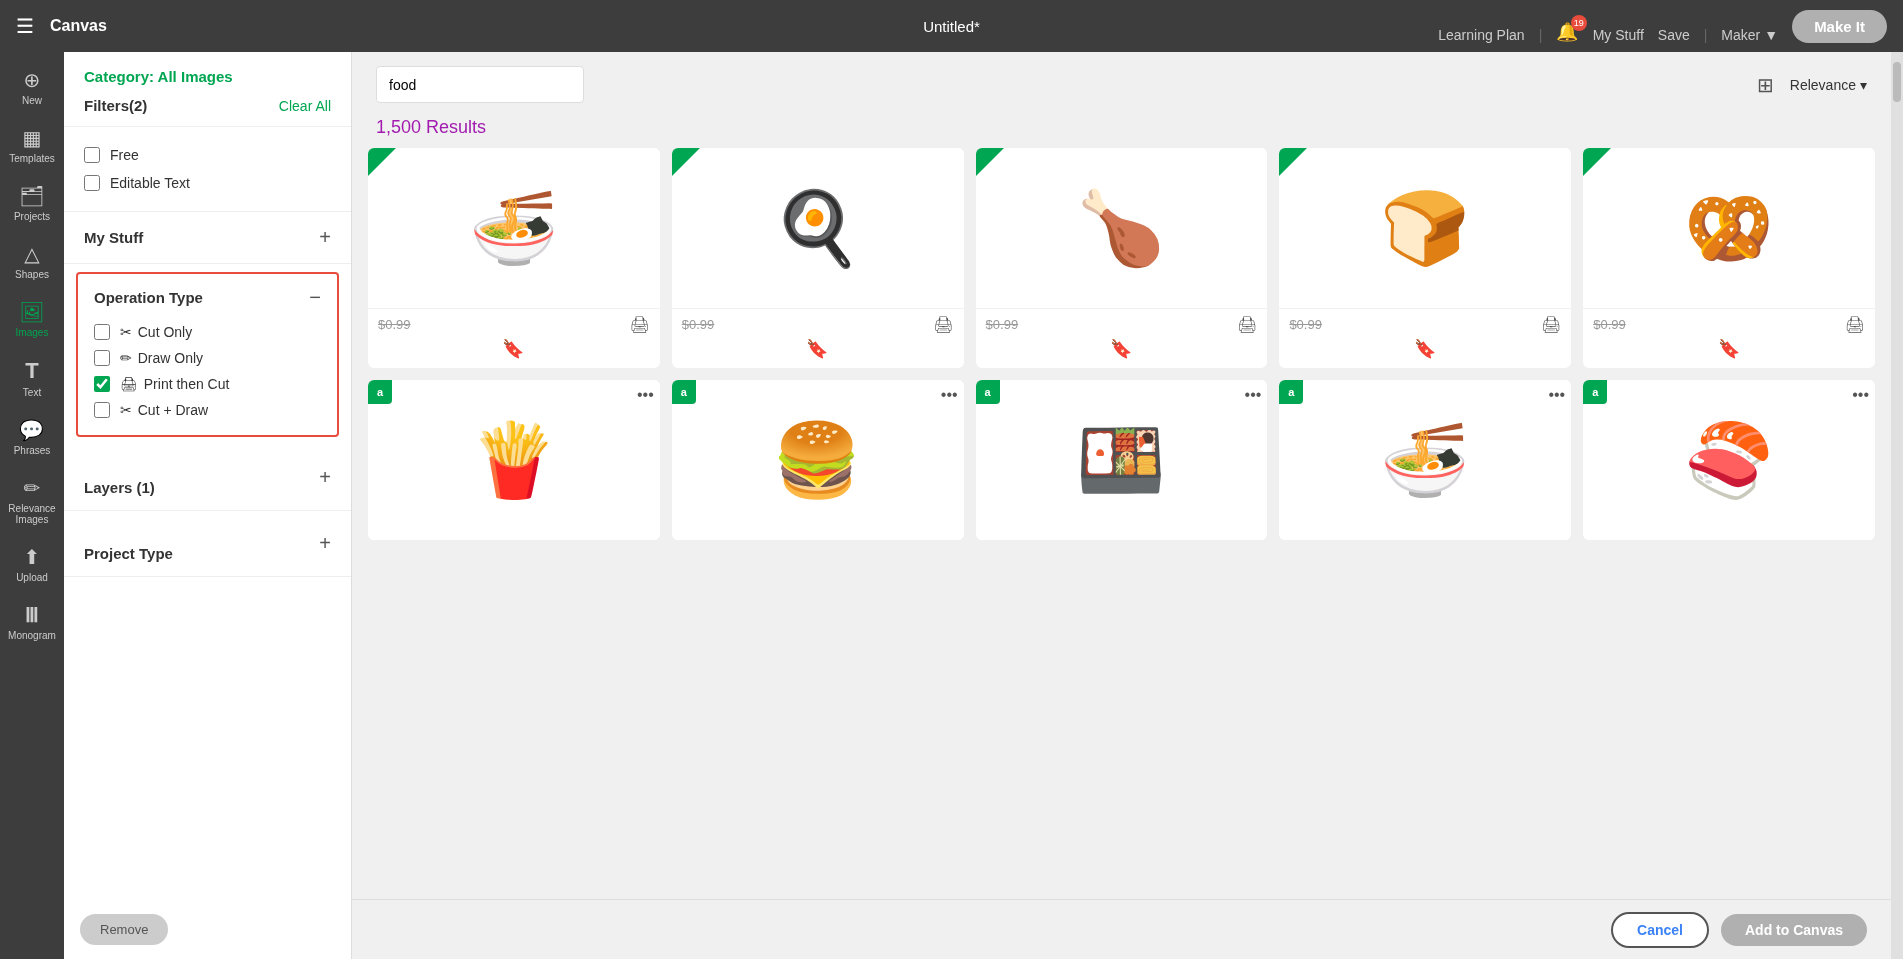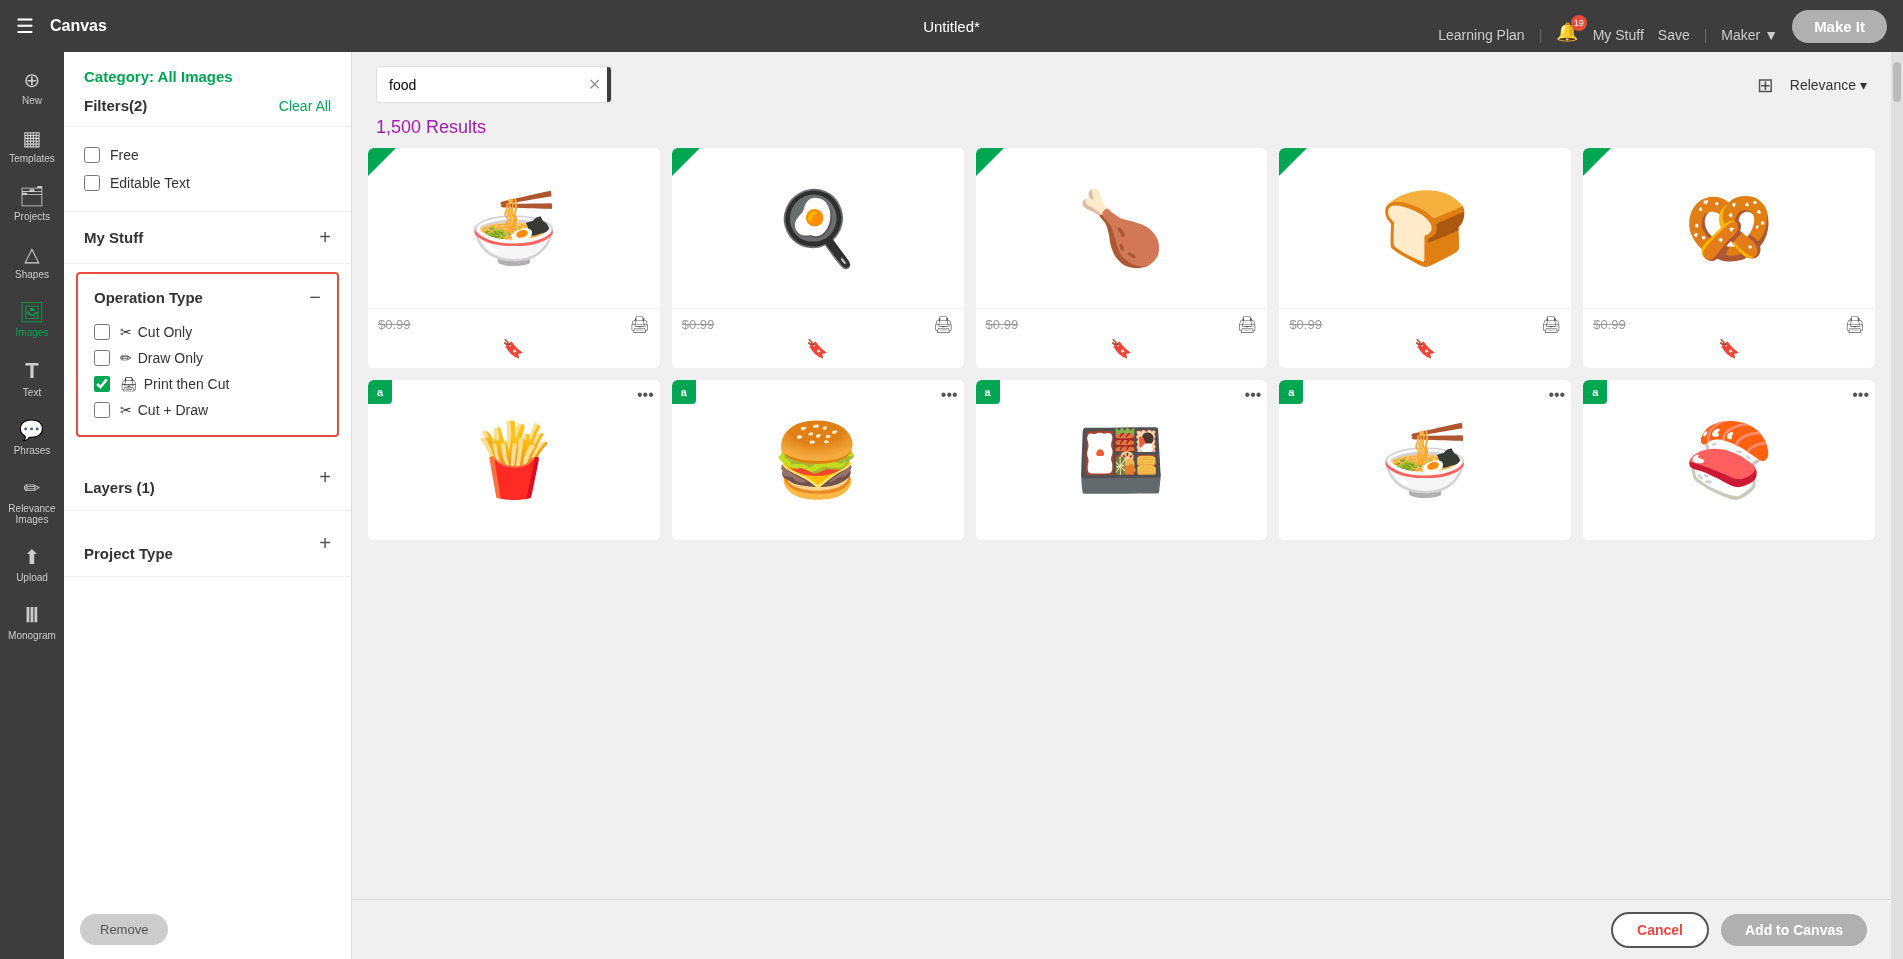--- a/index.html
+++ b/index.html
@@ -60,21 +60,21 @@
     .project-type-section { display: flex; align-items: center; justify-content: space-between; padding: 14px 20px; border-bottom: 1px solid #eee; }
 
     
     .filter-panel::-webkit-scrollbar { width: 4px; }
     .filter-panel::-webkit-scrollbar-thumb { background: #ccc; border-radius: 2px; }
 
     
     .content-area { flex: 1; background: #f0f0f0; display: flex; flex-direction: column; overflow: hidden; }
 
     .content-toolbar { padding: 14px 24px 10px; display: flex; align-items: center; justify-content: space-between; flex-shrink: 0; }
-    .search-box { display: flex; align-items: center; background: white; border: 1px solid #ddd; border-radius: 4px; overflow: hidden; width: 236px; }
+    .search-box { display: flex; align-items: center; background: white; border: 1px solid #ddd; border-radius: 4px; overflow: hidden; width: 208px; }
     .search-input { border: none; outline: none; padding: 8px 12px; font-size: 14px; flex: 1; }
     .search-clear { background: none; border: none; color: #999; font-size: 16px; cursor: pointer; padding: 0 6px; }
     .search-btn { background: #3d3d3d; border: none; padding: 8px 12px; cursor: pointer; color: white; font-size: 16px; }
     .toolbar-right { display: flex; align-items: center; gap: 16px; }
     .grid-view-btn { background: none; border: none; font-size: 20px; cursor: pointer; color: #555; }
     .sort-btn { display: flex; align-items: center; gap: 4px; background: none; border: none; font-size: 14px; cursor: pointer; color: #333; justify-content: center; }
 
     .results-info { padding: 4px 24px 10px; flex-shrink: 0; }
     .results-count { font-size: 18px; color: #a21caf; }
 
@@ -86,21 +86,21 @@
     .card-menu-btn { position: absolute; top: 6px; right: 6px; background: none; border: none; cursor: pointer; font-size: 16px; color: #555; }
     .card-info { padding: 6px 10px 8px; border-top: 1px solid #f0f0f0; }
     .card-price-row { display: flex; align-items: center; justify-content: space-between; margin-bottom: 4px; }
     .card-price { font-size: 13px; color: #999; text-decoration: line-through; }
     .card-print-icon { font-size: 16px; color: #555; }
     .card-bookmark-row { display: flex; justify-content: center; }
     .card-bookmark { background: none; border: none; font-size: 18px; cursor: pointer; color: #555; }
 
     
     .bottom-bar { height: 60px; background: #f0f0f0; border-top: 1px solid #ddd; display: flex; align-items: center; justify-content: flex-end; padding: 0 24px; gap: 12px; flex-shrink: 0; }
-    .cancel-btn { background: white; border: 2px solid #555; border-radius: 24px; padding: 8px 24px; font-size: 14px; font-weight: 600; cursor: pointer; color: #ef4444; }
+    .cancel-btn { background: white; border: 2px solid #555; border-radius: 24px; padding: 8px 24px; font-size: 14px; font-weight: 600; cursor: pointer; color: #3b82f6; }
     .add-canvas-btn { background: #b0b0b0; border: none; border-radius: 24px; padding: 8px 24px; font-size: 14px; font-weight: 600; cursor: pointer; color: white; }
 
     
     .image-grid-wrapper::-webkit-scrollbar { width: 6px; }
     .image-grid-wrapper::-webkit-scrollbar-thumb { background: #ccc; border-radius: 3px; }
 
     .food-emoji { font-size: 72px; line-height: 1; }
 
     
     .green-triangle { position: absolute; top: 0; left: 0; width: 0; height: 0; border-style: solid; border-width: 28px 28px 0 0; border-color: #00a651 transparent transparent transparent; }

